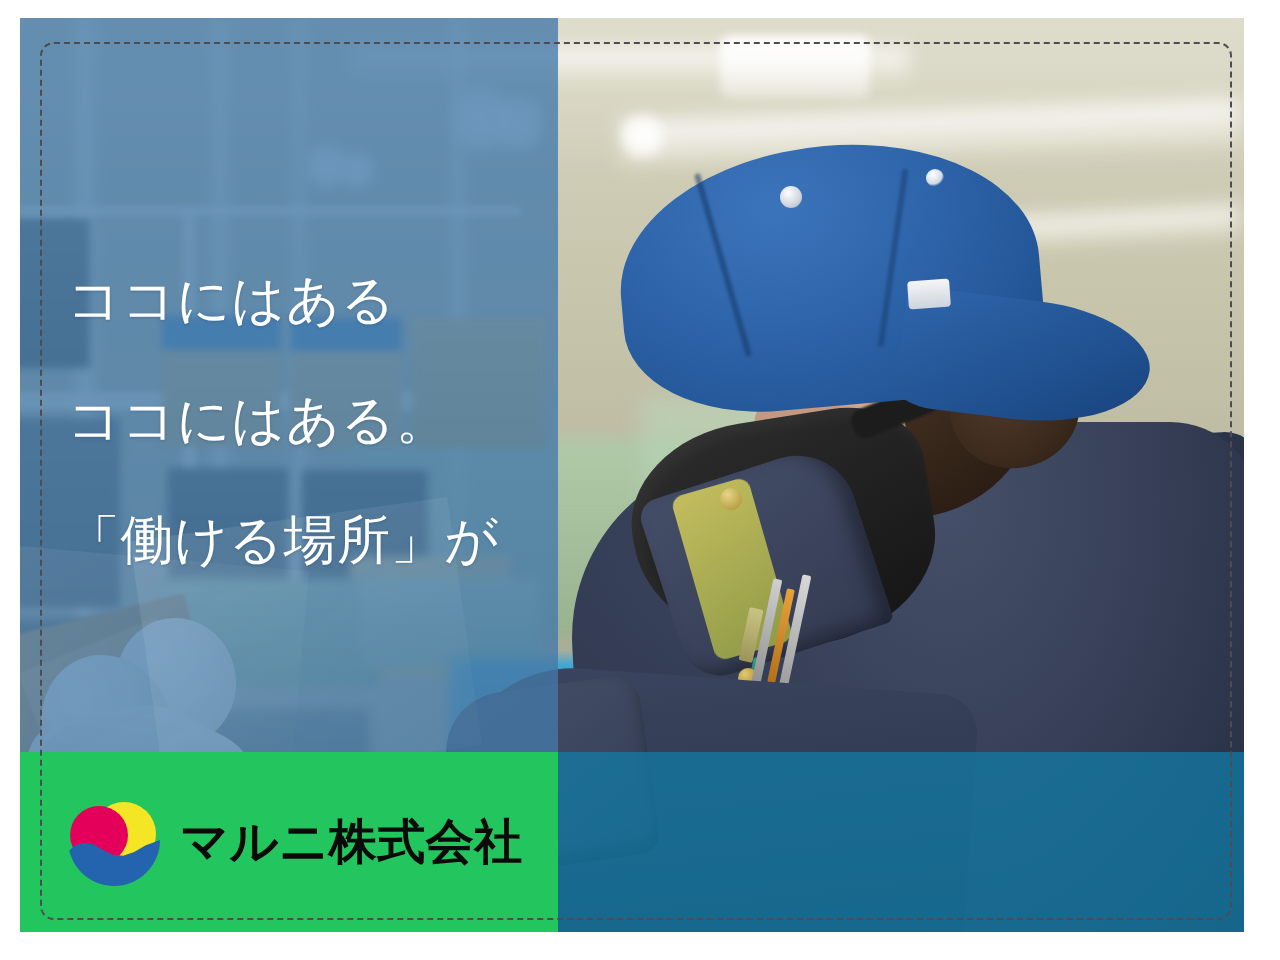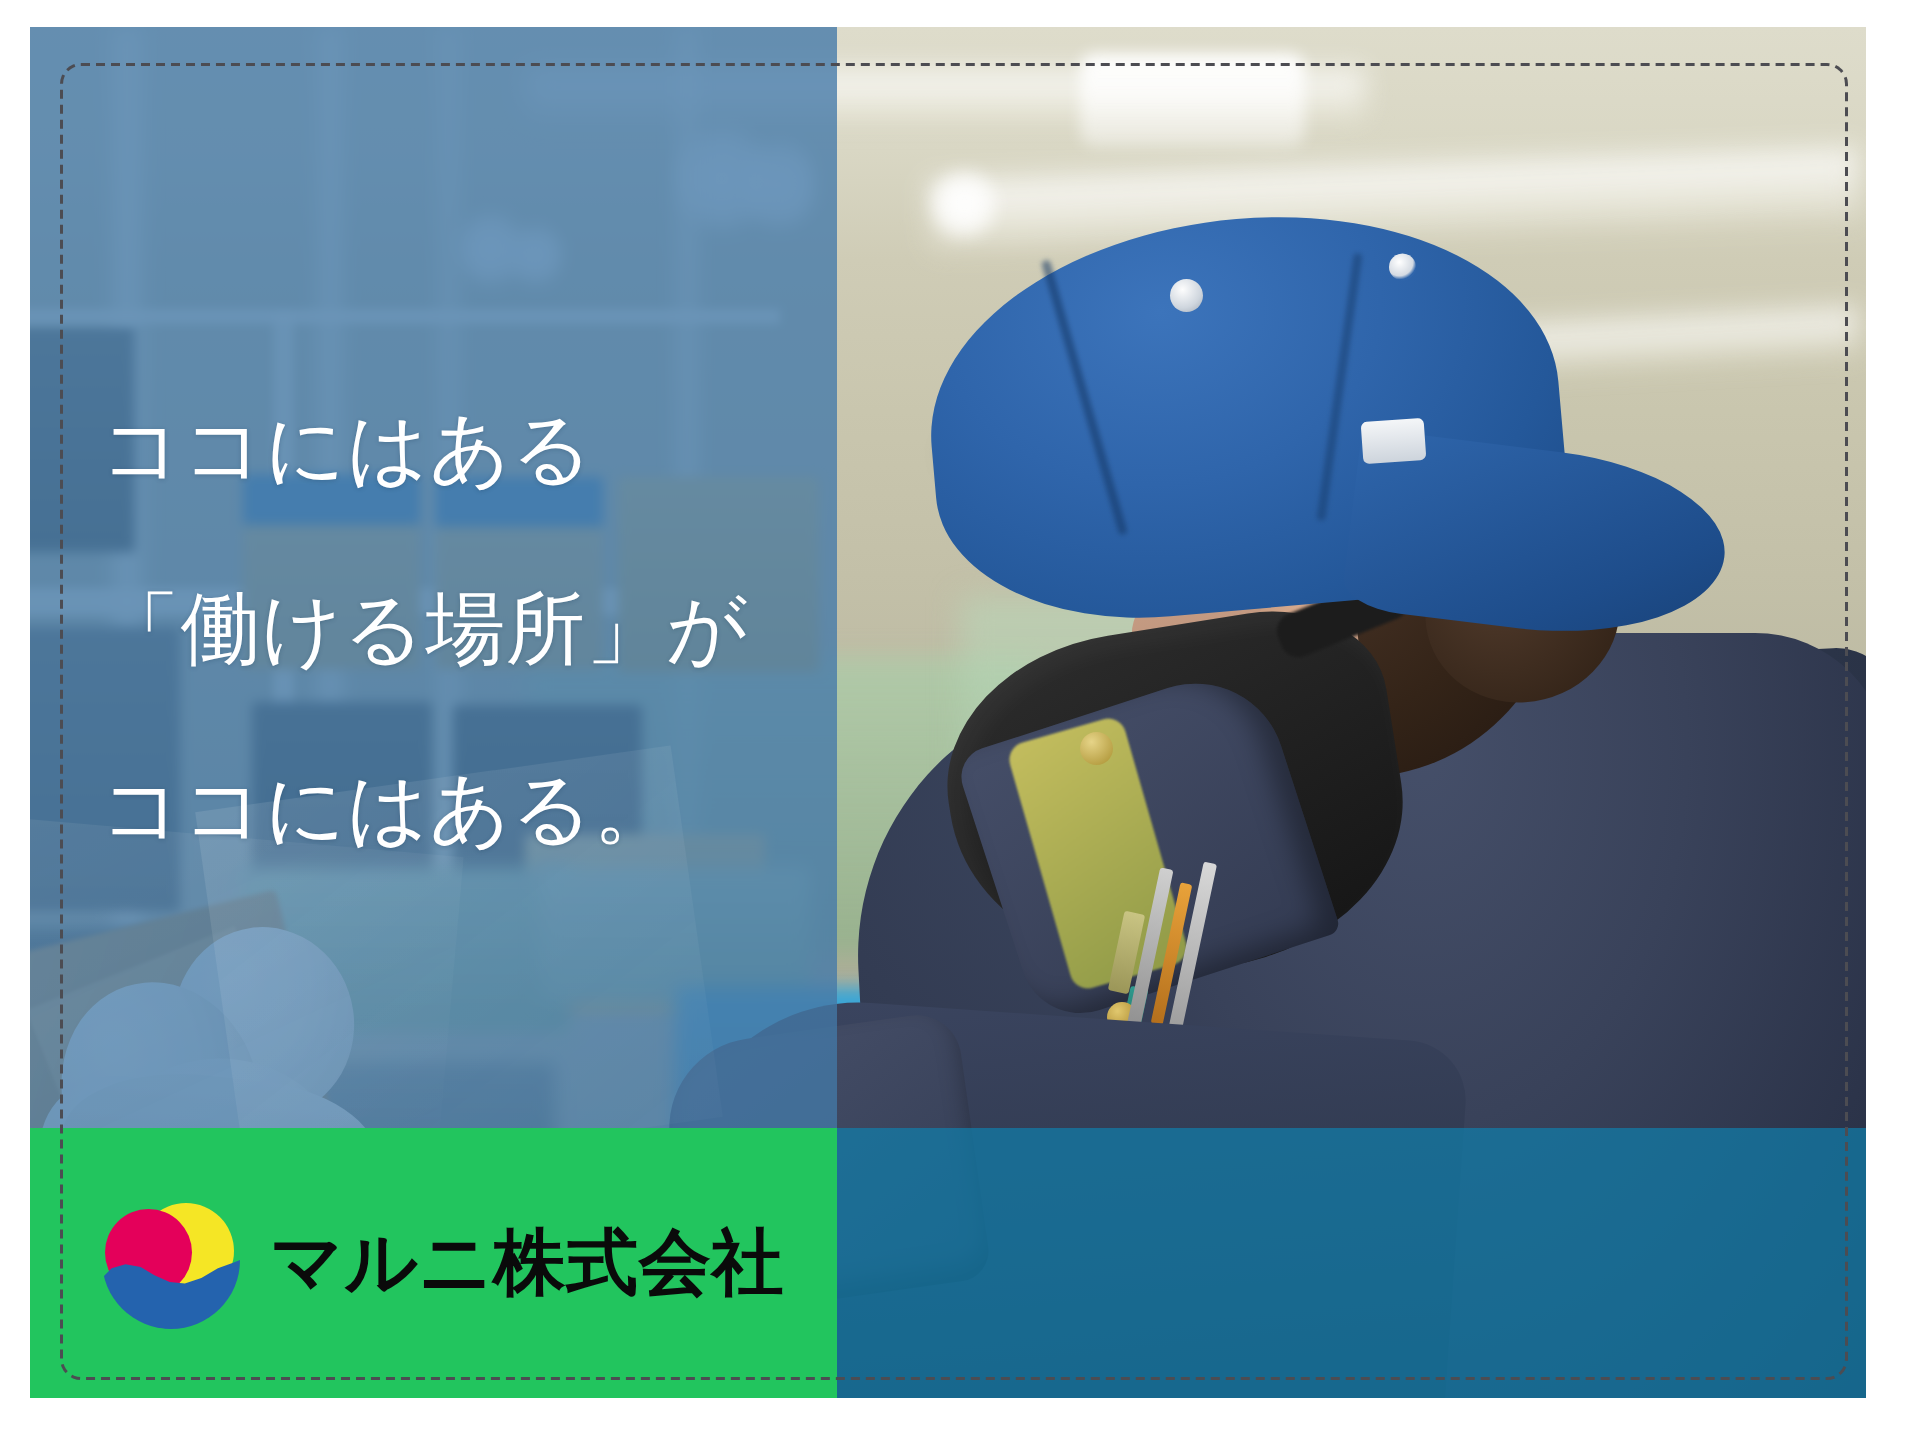--- a/index.html
+++ b/index.html
@@ -489,22 +489,22 @@
       </div>
     </div>
 
     <div id="bluepanel">
       <div class="soft-sheet"></div>
       <div class="soft-sheet2"></div>
     </div>
 
     <div id="headline">
       <span class="ln">ココにはある</span>
+      <span class="ln">ココにはある。</span>
       <span class="ln">「働ける場所」が</span>
-      <span class="ln">ココにはある。</span>
     </div>
 
     <div id="tealoverlay"></div>
 
     <div id="logoband">
       <div id="logo">
         <span class="logo-mark">
           <span class="mark-yellow"></span>
           <span class="mark-magenta"></span>
           <span class="mark-wave"></span>

